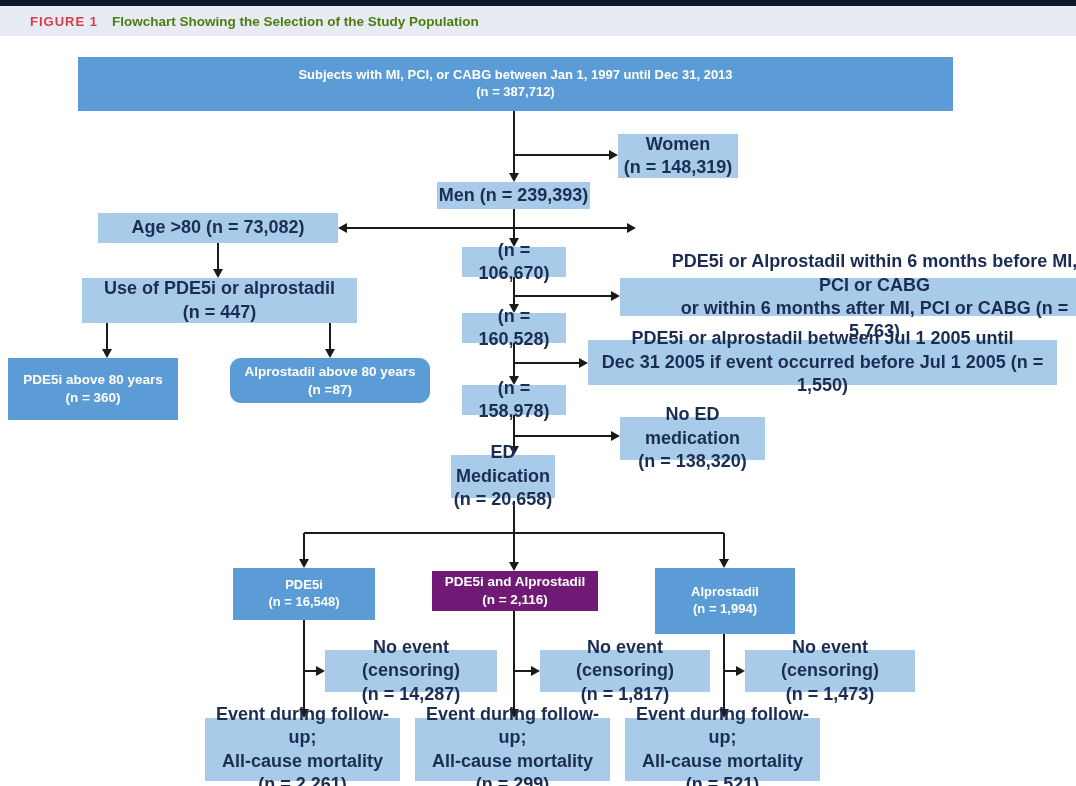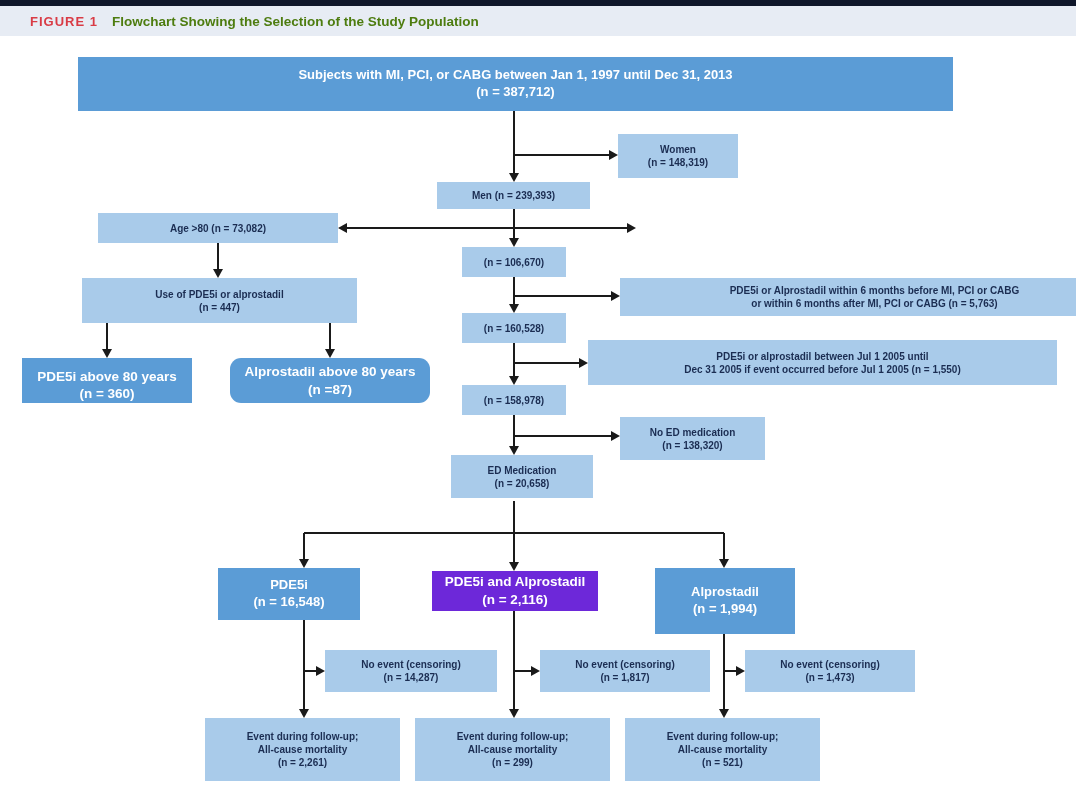--- a/index.html
+++ b/index.html
@@ -5,24 +5,24 @@
   html,body{margin:0;padding:0;background:#ffffff;}
   #page{position:relative;width:1076px;height:786px;background:#ffffff;overflow:hidden;
         font-family:"Liberation Sans",sans-serif;}
   #figure-header{position:absolute;left:0;top:0;width:1076px;height:30px;
         background:#e7ecf4;display:flex;align-items:center;border-top:6px solid #0f172a;}
   #figure-label{color:#d93b45;font-weight:bold;font-size:13px;letter-spacing:1px;margin-left:30px;}
   #figure-title{color:#4d7c0f;font-weight:bold;font-size:13.5px;margin-left:14px;}
   svg.connectors{position:absolute;left:0;top:0;}
   .node{position:absolute;display:flex;align-items:center;justify-content:center;
         text-align:center;white-space:pre-line;font-weight:bold;line-height:1.3;}
-  .node.light{background:#a9cbea;color:#1b2d52;font-size:10px;}
+  .node.light{background:#a9cbea;color:#1b2d52;font-size:18px;}
   .node.dark{background:#5b9cd6;color:#ffffff;font-size:13px;}
   .node.dark.sm{font-size:13.5px;}
-  .node.green{background:#6d28d9;color:#ffffff;font-size:13.5px;}
+  .node.green{background:#701a75;color:#ffffff;font-size:13.5px;}
 </style>
 </head>
 <body>
 
 <div id="page">
 
   <div id="figure-header">
     <span id="figure-label">FIGURE 1</span>
     <span id="figure-title">Flowchart Showing the Selection of the Study Population</span>
   </div>
@@ -72,30 +72,30 @@
   <div class="node light" style="left:437px;top:182px;width:153px;height:27px;"><span>Men (n = 239,393)</span></div>
   <div class="node light" style="left:98px;top:213px;width:240px;height:30px;"><span>Age &gt;80 (n = 73,082)</span></div>
   <div class="node light" style="left:462px;top:247px;width:104px;height:30px;"><span>(n = 106,670)</span></div>
   <div class="node light" style="left:82px;top:278px;width:275px;height:45px;"><span>Use of PDE5i or alprostadil
 (n = 447)</span></div>
   <div class="node light" style="left:620px;top:278px;width:437px;height:38px;padding-left:36px;"><span>PDE5i or Alprostadil within 6 months before MI, PCI or CABG
 or within 6 months after MI, PCI or CABG (n = 5,763)</span></div>
   <div class="node light" style="left:462px;top:313px;width:104px;height:30px;"><span>(n = 160,528)</span></div>
   <div class="node light" style="left:588px;top:340px;width:469px;height:45px;"><span>PDE5i or alprostadil between Jul 1 2005 until
 Dec 31 2005 if event occurred before Jul 1 2005 (n = 1,550)</span></div>
-  <div class="node dark sm" style="left:22px;top:358px;width:170px;height:45px;align-items:flex-end;"><span>PDE5i above 80 years
+  <div class="node dark sm" style="left:8px;top:358px;width:170px;height:62px;"><span>PDE5i above 80 years
 (n = 360)</span></div>
   <div class="node dark sm" style="left:230px;top:358px;width:200px;height:45px;border-radius:11px;"><span>Alprostadil above 80 years
 (n =87)</span></div>
   <div class="node light" style="left:462px;top:385px;width:104px;height:30px;"><span>(n = 158,978)</span></div>
   <div class="node light" style="left:620px;top:417px;width:145px;height:43px;"><span>No ED medication
 (n = 138,320)</span></div>
-  <div class="node light" style="left:451px;top:455px;width:142px;height:43px;"><span>ED Medication
+  <div class="node light" style="left:451px;top:455px;width:104px;height:43px;"><span>ED Medication
 (n = 20,658)</span></div>
-  <div class="node dark" style="left:218px;top:568px;width:142px;height:52px;"><span>PDE5i
+  <div class="node dark" style="left:233px;top:568px;width:142px;height:52px;"><span>PDE5i
 (n = 16,548)</span></div>
   <div class="node green" style="left:432px;top:571px;width:166px;height:40px;"><span>PDE5i and Alprostadil
 (n = 2,116)</span></div>
   <div class="node dark" style="left:655px;top:568px;width:140px;height:66px;"><span>Alprostadil
 (n = 1,994)</span></div>
   <div class="node light" style="left:325px;top:650px;width:172px;height:42px;"><span>No event (censoring)
 (n = 14,287)</span></div>
   <div class="node light" style="left:540px;top:650px;width:170px;height:42px;"><span>No event (censoring)
 (n = 1,817)</span></div>
   <div class="node light" style="left:745px;top:650px;width:170px;height:42px;"><span>No event (censoring)

